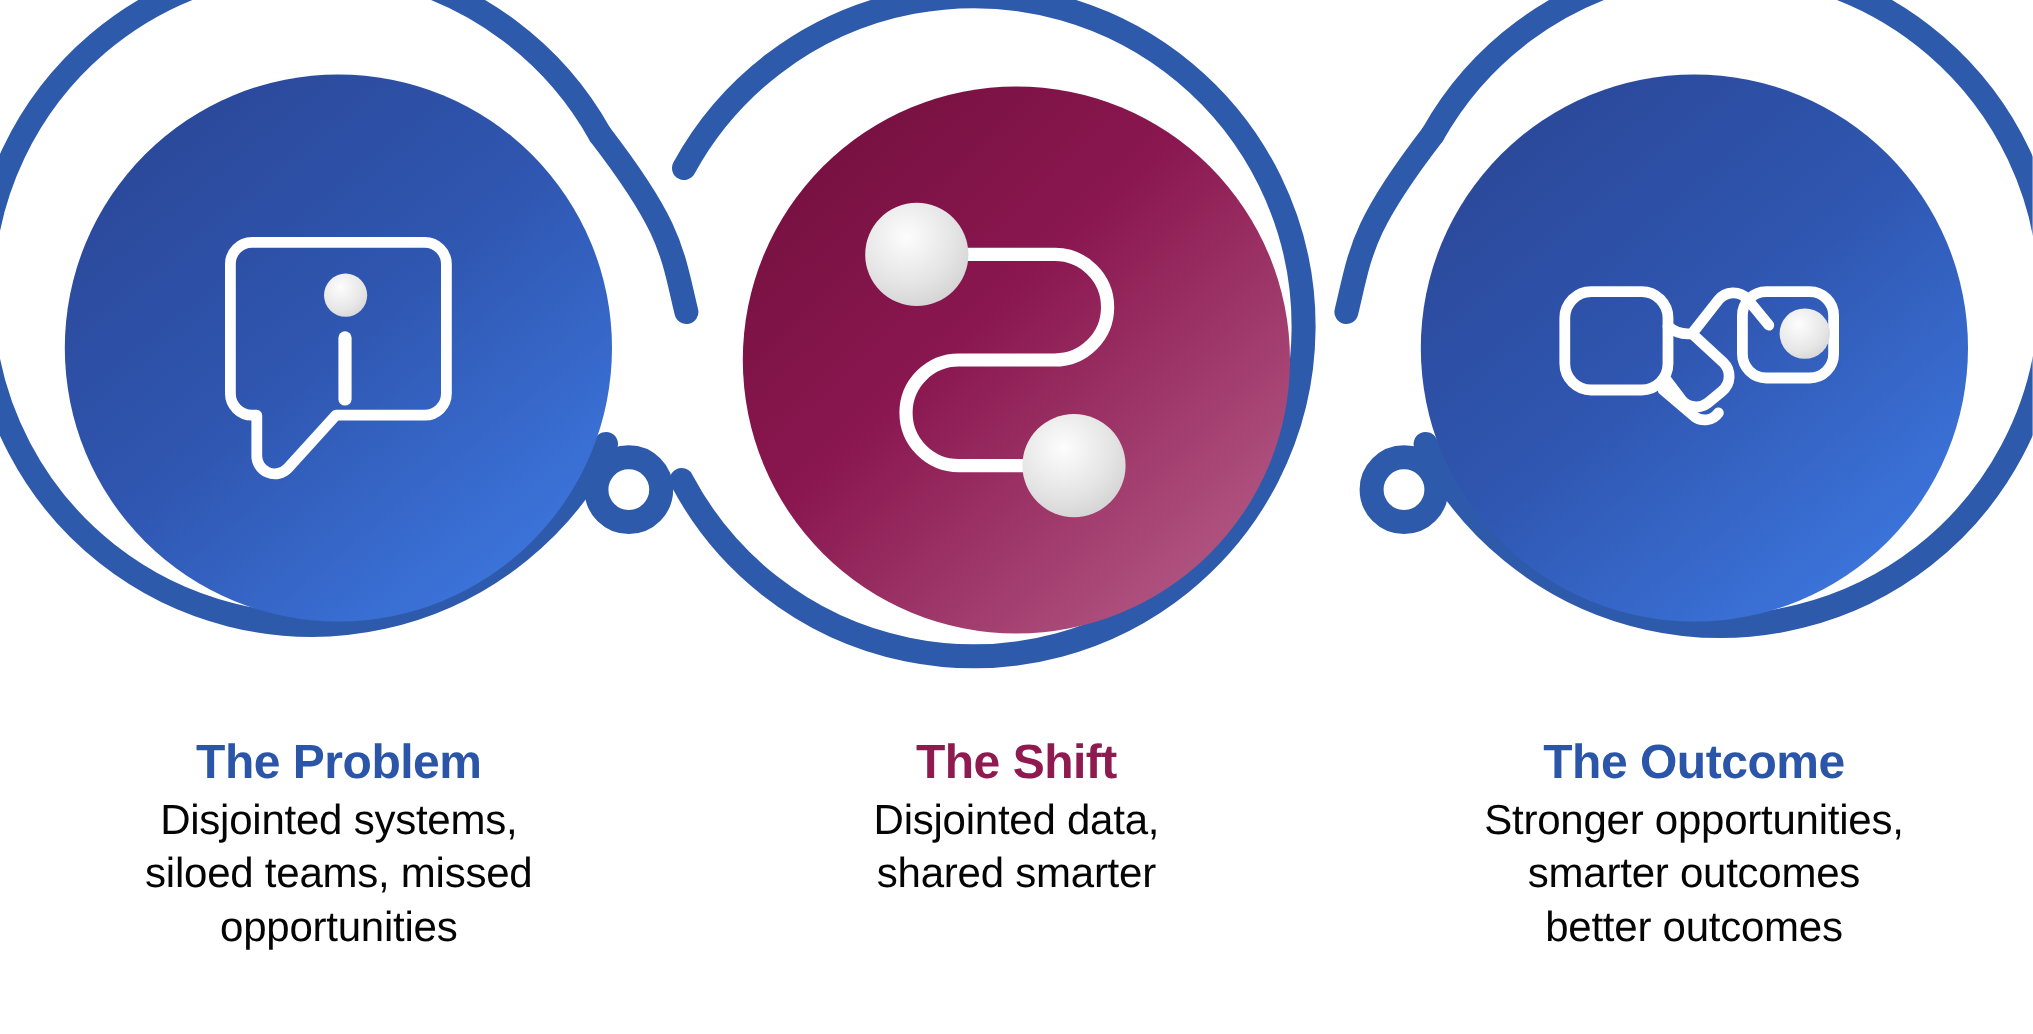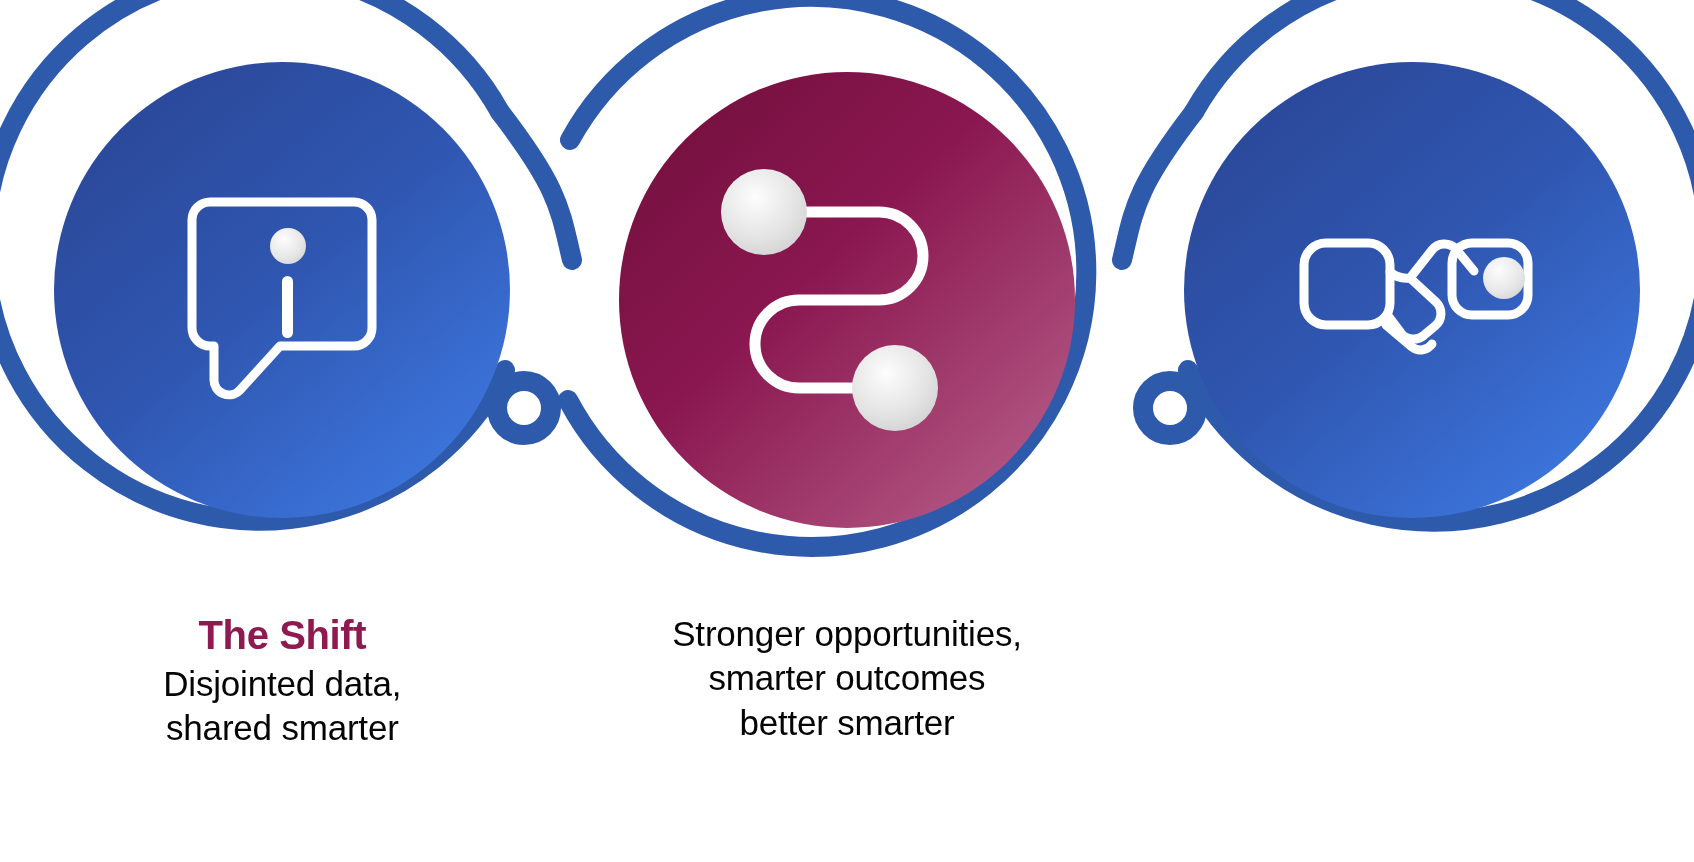--- a/index.html
+++ b/index.html
@@ -188,31 +188,40 @@
                l -12 -16" fill="none" stroke="#FFFFFF" stroke-width="9" stroke-linecap="round" stroke-linejoin="round"></path>
       <path d="M -26 35
                l 26 22
                a 14 14 0 0 0 20 -3" fill="none" stroke="#FFFFFF" stroke-width="9" stroke-linecap="round" stroke-linejoin="round"></path>
       <circle cx="92" cy="-12" r="21" fill="url(#dotGrad)"></circle>
     </g>
   </svg>
 
   <div class="captions">
 
+    <div class="caption">
+      <div class="caption-title t-problem">The Problem</div>
+      <div class="caption-body">
+        <span class="bline">Disjointed systems,</span>
+        <span class="bline">siloed teams, missed</span>
+        <span class="bline">opportunities</span>
+      </div>
+    </div>
 
     <div class="caption">
       <div class="caption-title t-shift">The Shift</div>
       <div class="caption-body">
         <span class="bline">Disjointed data,</span>
         <span class="bline">shared smarter</span>
       </div>
     </div>
 
     <div class="caption">
+      <div class="caption-title t-outcome">The Outcome</div>
       <div class="caption-body">
         <span class="bline">Stronger opportunities,</span>
         <span class="bline">smarter outcomes</span>
-        <span class="bline">better smarter</span>
+        <span class="bline">better outcomes</span>
       </div>
     </div>
 
   </div>
 </div>
 
 </body></html>

